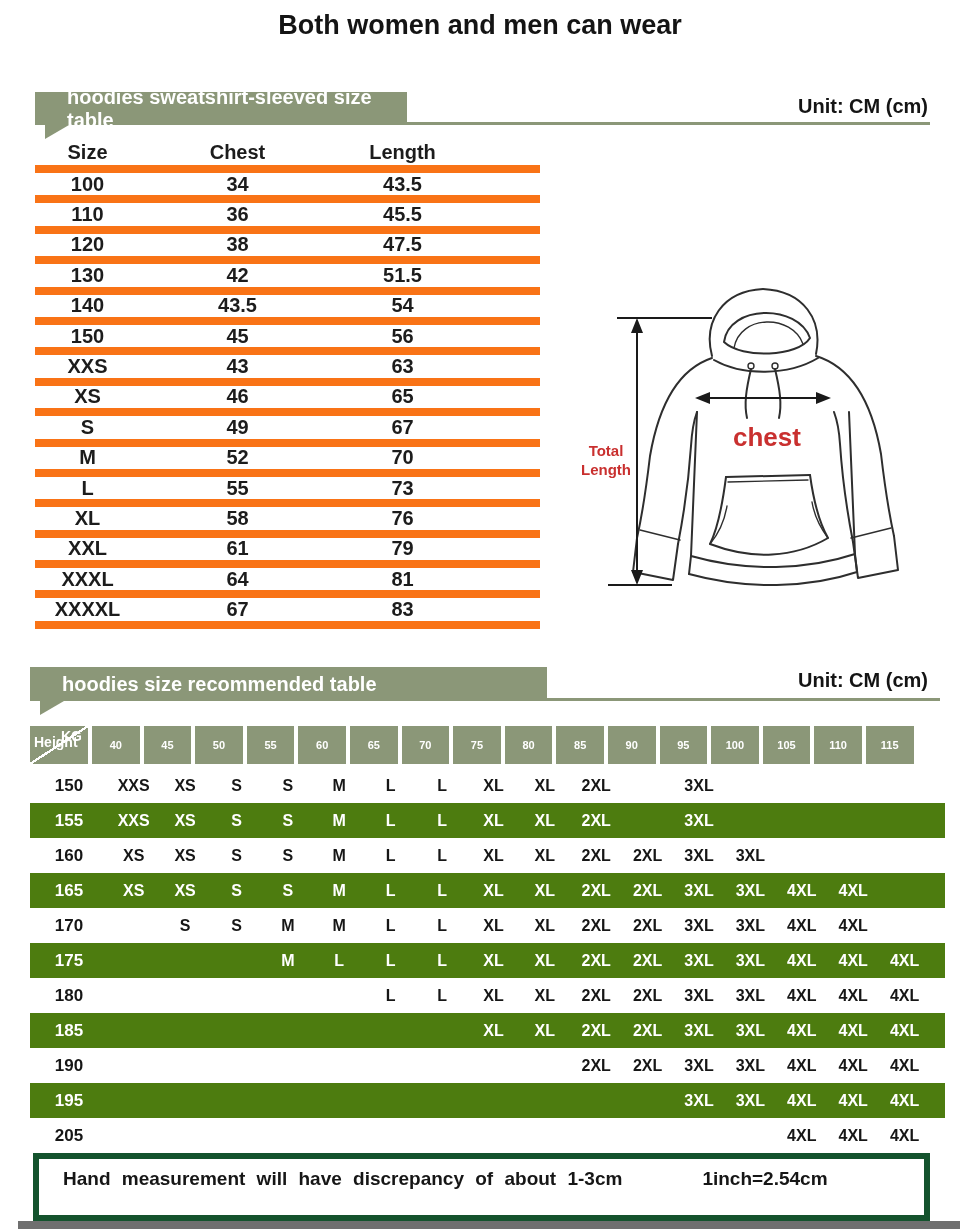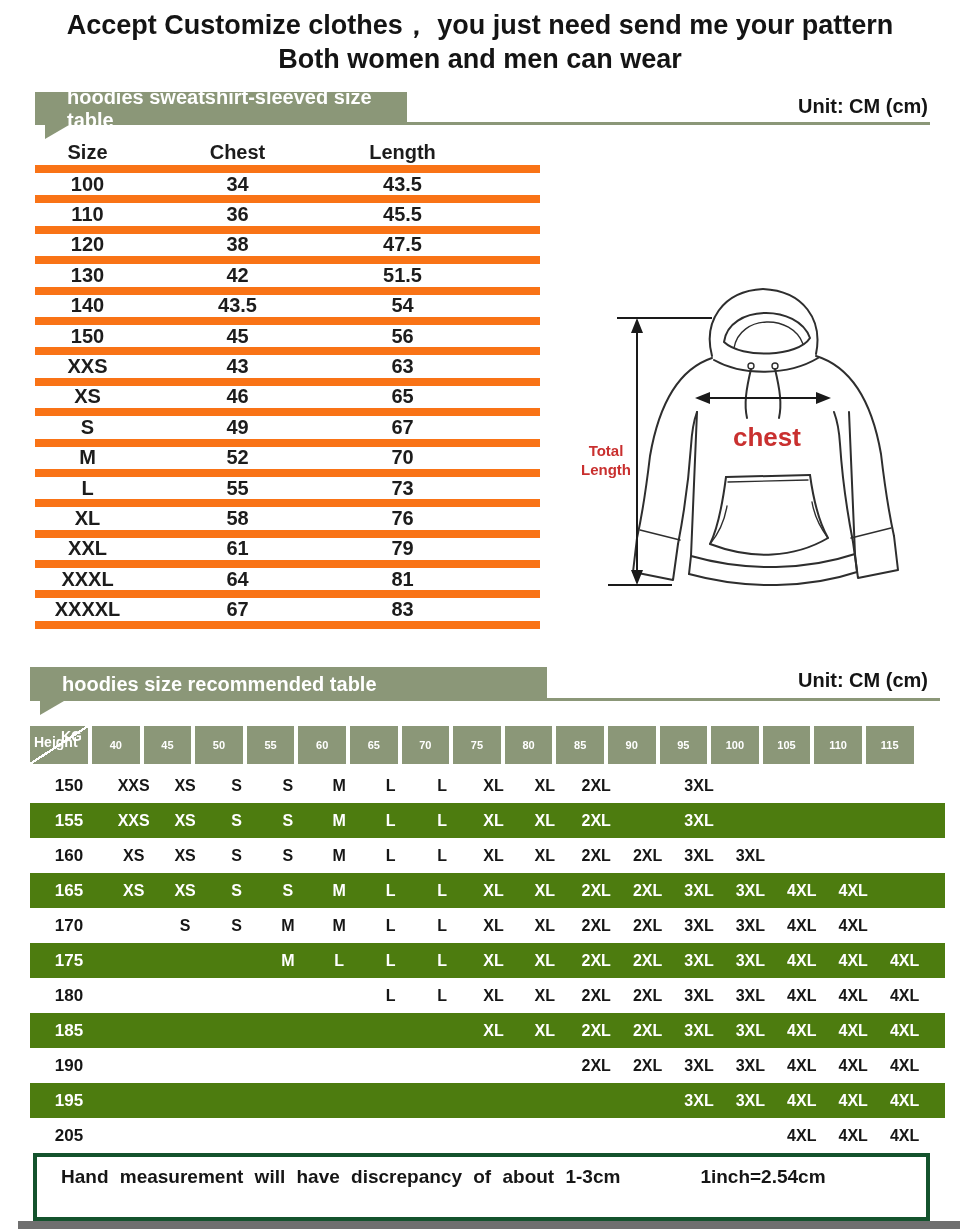--- a/index.html
+++ b/index.html
@@ -52,33 +52,32 @@
     display:flex; align-items:center; justify-content:center; font-weight:bold; font-size:11px;
   }
   .rec-rows { margin-top:4px; }
   .rec-row { display:flex; height:35px; align-items:center; width:915px; color:#161616; }
   .rec-row.shaded { background:#4d7c0f; color:#ffffff; }
   .rr-label { width:78px; text-align:center; font-weight:bold; font-size:17px; }
   .rr-cell { width:51.4px; text-align:center; font-weight:bold; font-size:16px; }
   
   .footer-note {
     position:absolute; left:33px; top:1153px; width:897px; height:68px;
-    border:4px solid #14532d; background:#fff; padding:9px 0 0 24px;
+    border:6px solid #14532d; background:#fff; padding:9px 0 0 24px;
     font-weight:bold; font-size:19px; color:#161616;
   }
   .fn-line1 { display:flex; word-spacing:6px; }
   .fn-line1 .fn-part2 { margin-left:80px; word-spacing:0; }
   .fn-line2 { margin-top:7px; word-spacing:1px; }
   .bottom-band { position:absolute; left:18px; right:0; bottom:0; height:8px; background:#6f6f6f; }
 </style>
 </head>
 <body>
 
 <div class="title-block">
-  <div class="title-line">Accept Customize clothes，  you just need send me your pattern</div>
   <div class="title-line">Both women and men can wear</div>
 </div>
 
 <div>
   <div class="banner-line" style="left:35px; top:122px; width:895px;"></div>
   <div class="banner-box" style="left:35px; top:92px; width:372px; height:33px;">
     <span>hoodies sweatshirt-sleeved size table</span>
   </div>
   <div class="banner-tail" style="left:45px; top:125px;"></div>
   <div class="banner-unit" style="right:32px; top:95px;">Unit: CM (cm)</div>

